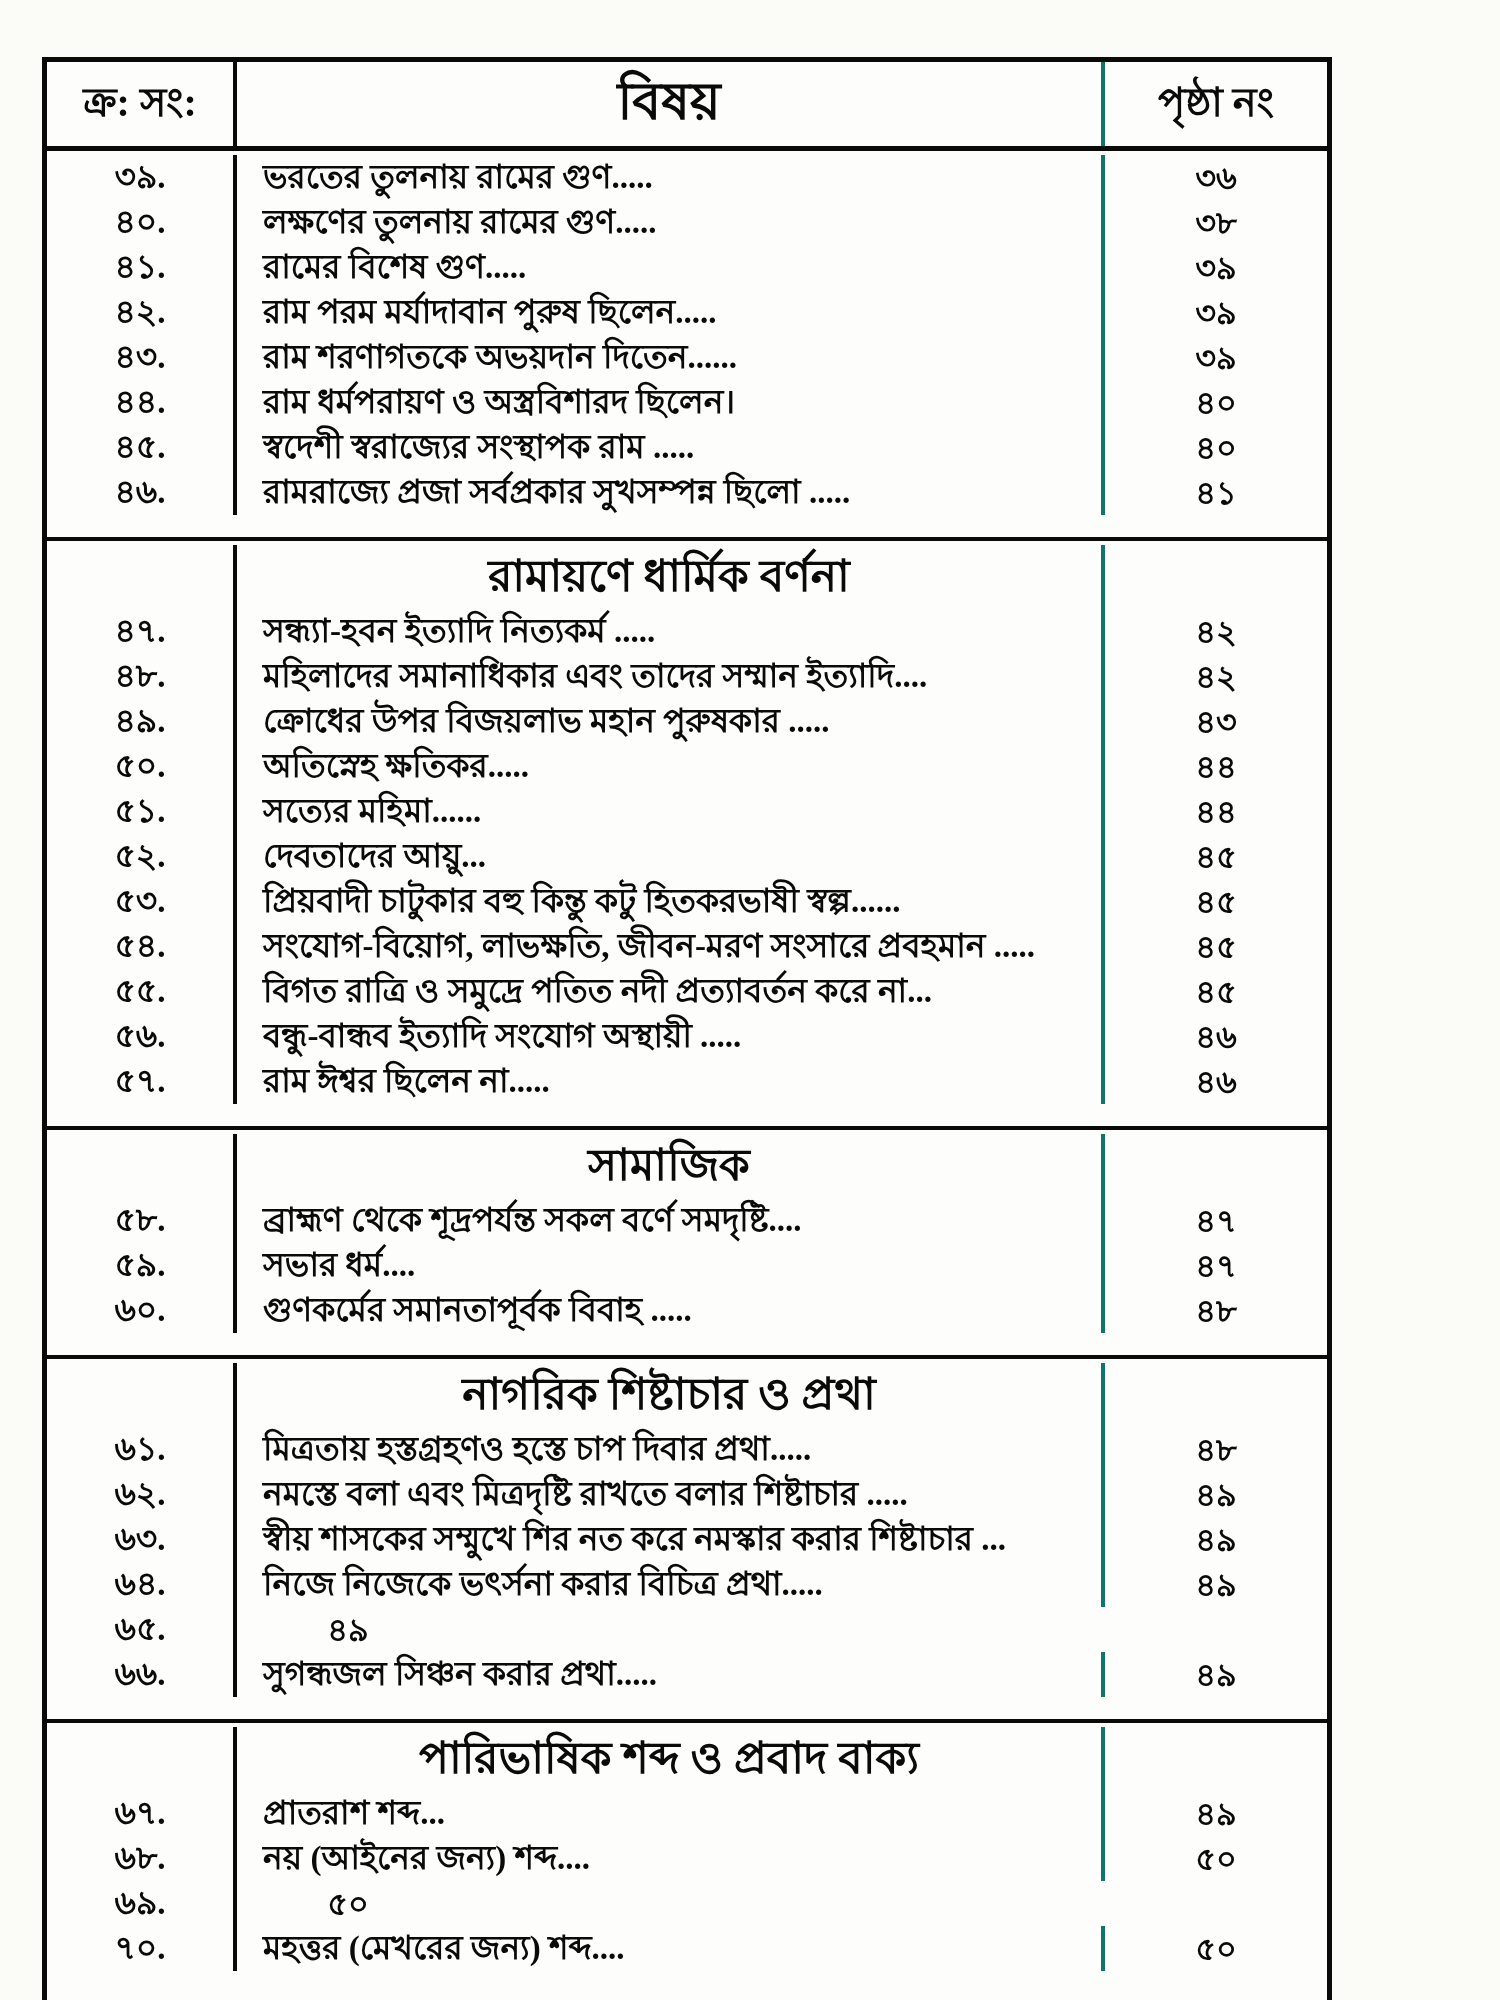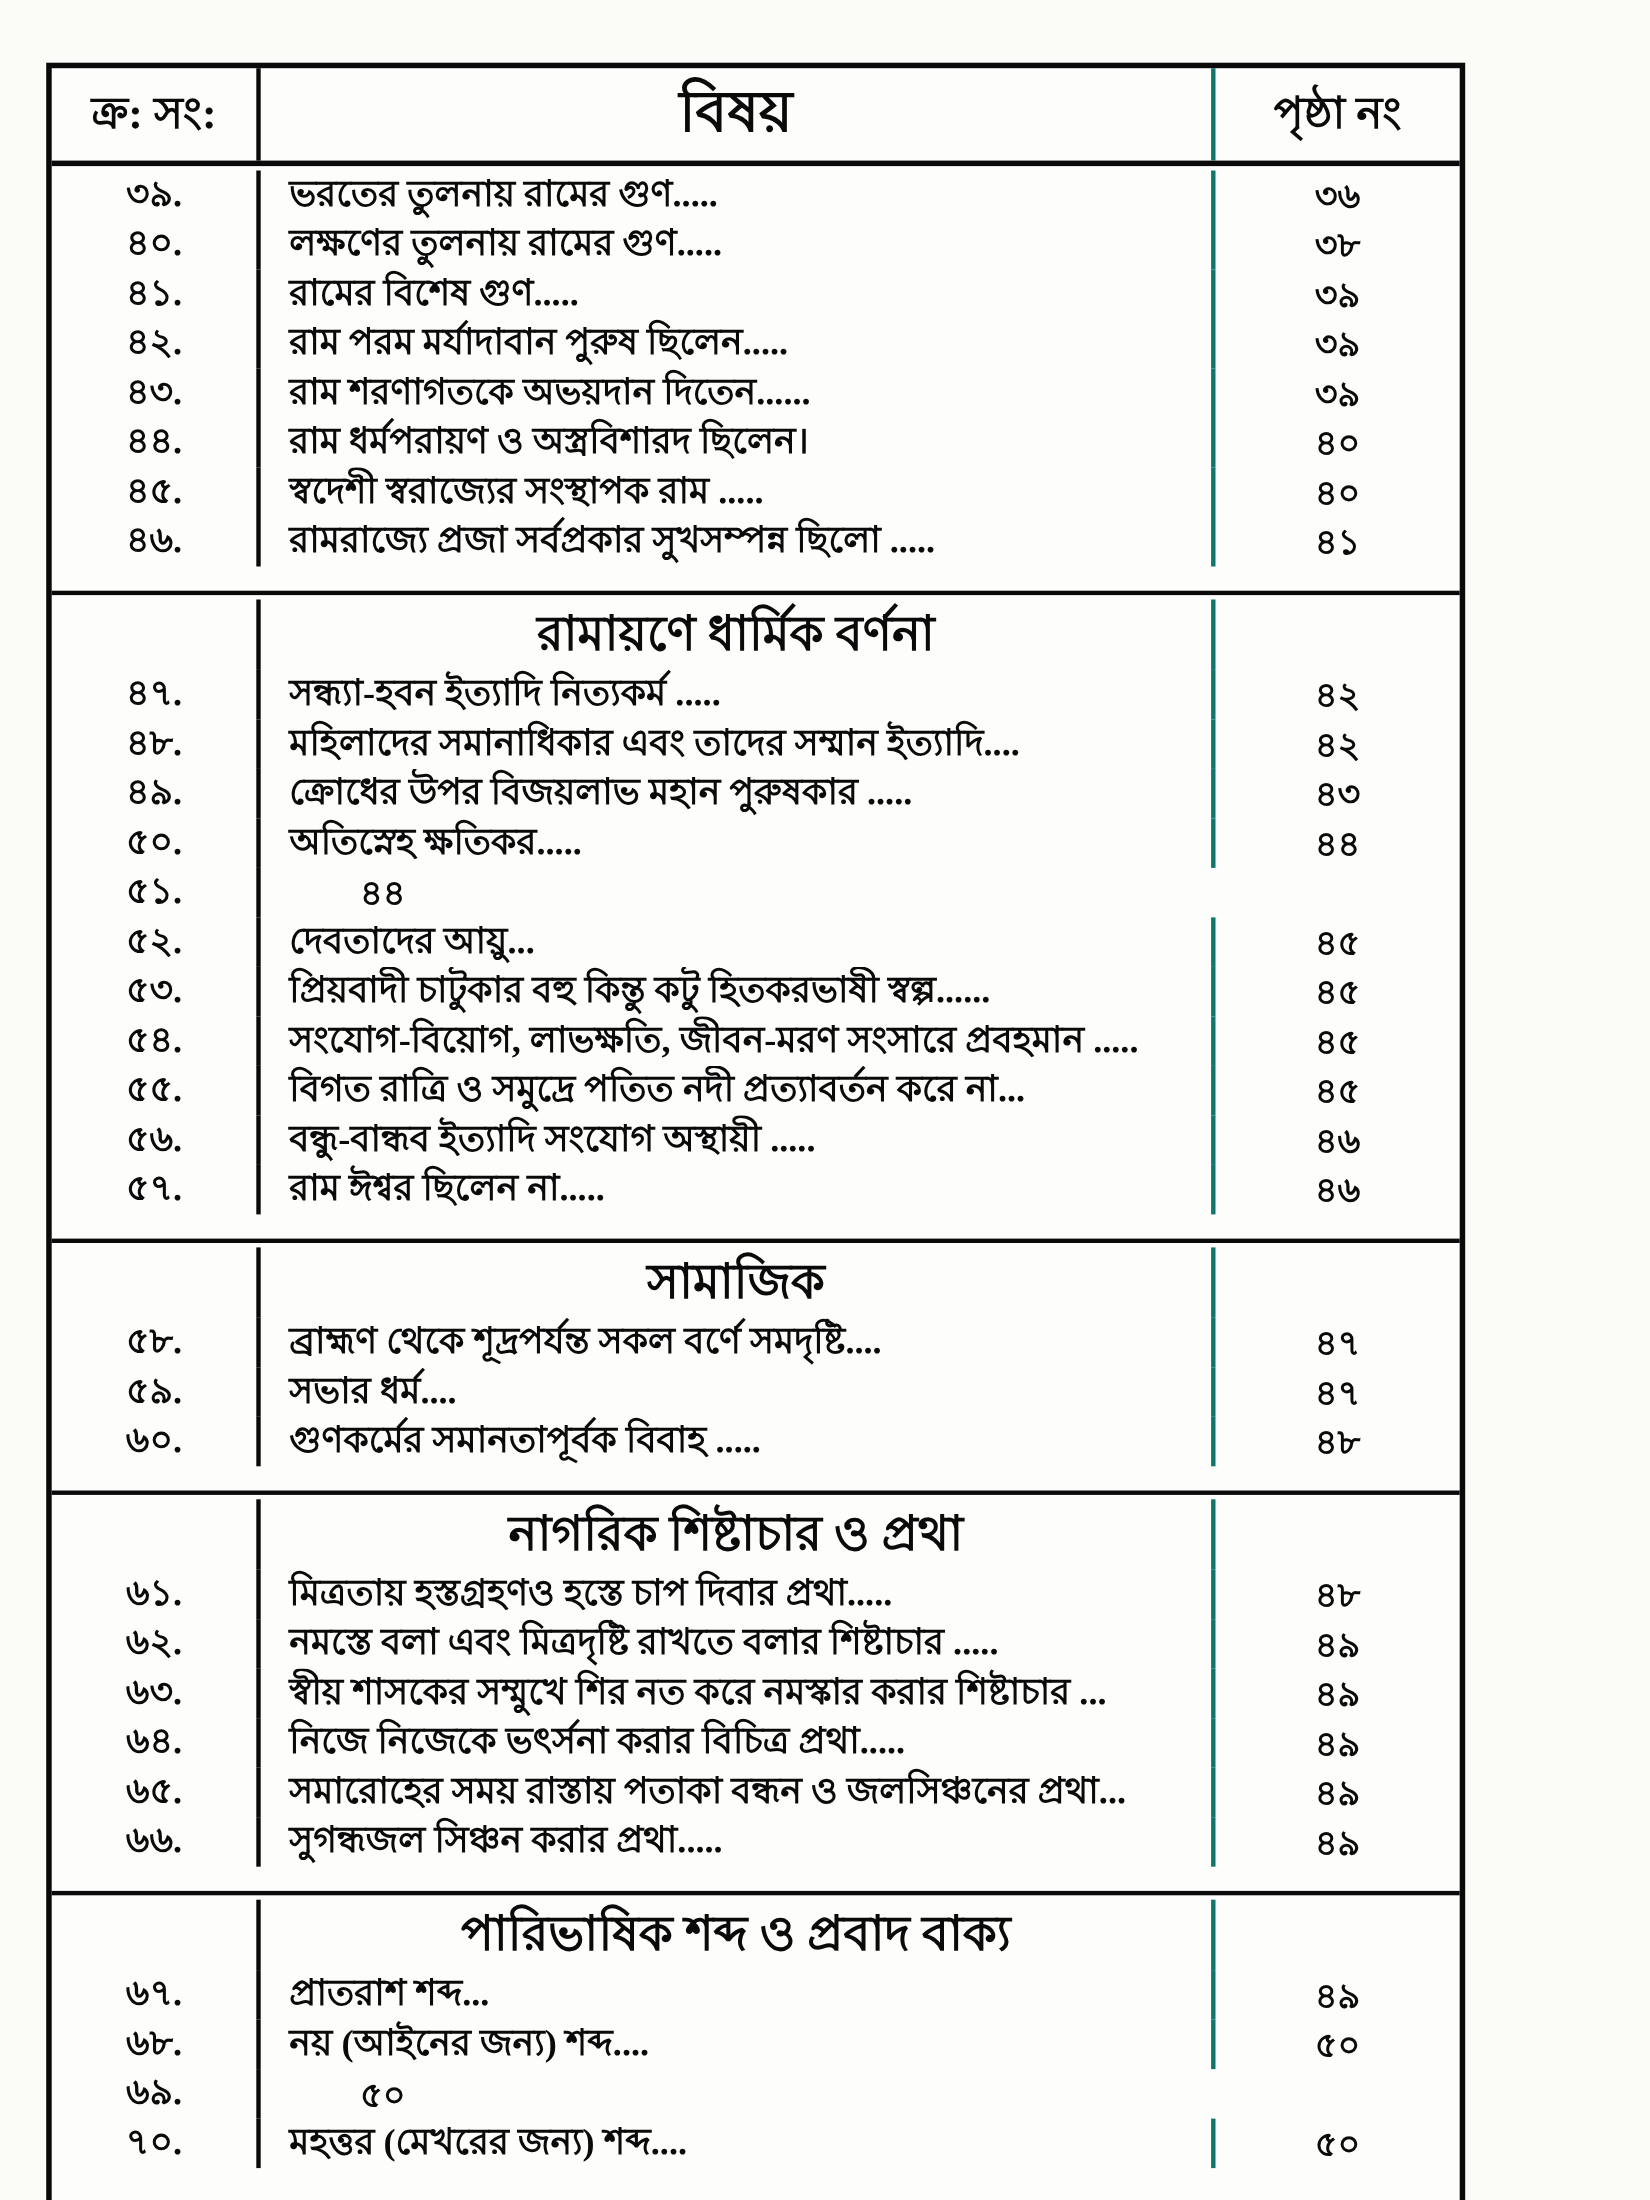--- a/index.html
+++ b/index.html
@@ -167,20 +167,21 @@
     <div class="cell c2 subject">ক্রোধের উপর বিজয়লাভ মহান পুরুষকার .....</div>
     <div class="cell c3 page">৪৩</div>
   </div>
         <div class="grid-row row">
     <div class="cell c1 serial">৫০.</div>
     <div class="cell c2 subject">অতিস্নেহ ক্ষতিকর.....</div>
     <div class="cell c3 page">৪৪</div>
   </div>
         <div class="grid-row row">
     <div class="cell c1 serial">৫১.</div>
+    <div class="cell c2 subject">সত্যের মহিমা......</div>
     <div class="cell c3 page">৪৪</div>
   </div>
         <div class="grid-row row">
     <div class="cell c1 serial">৫২.</div>
     <div class="cell c2 subject">দেবতাদের আয়ু...</div>
     <div class="cell c3 page">৪৫</div>
   </div>
         <div class="grid-row row">
     <div class="cell c1 serial">৫৩.</div>
     <div class="cell c2 subject">প্রিয়বাদী চাটুকার বহু কিন্তু কটু হিতকরভাষী স্বল্প......</div>
@@ -254,21 +255,20 @@
     <div class="cell c2 subject">স্বীয় শাসকের সম্মুখে শির নত করে নমস্কার করার শিষ্টাচার ...</div>
     <div class="cell c3 page">৪৯</div>
   </div>
         <div class="grid-row row">
     <div class="cell c1 serial">৬৪.</div>
     <div class="cell c2 subject">নিজে নিজেকে ভৎর্সনা করার বিচিত্র প্রথা.....</div>
     <div class="cell c3 page">৪৯</div>
   </div>
         <div class="grid-row row">
     <div class="cell c1 serial">৬৫.</div>
-    <div class="cell c2 subject">সমারোহের সময় রাস্তায় পতাকা বন্ধন ও জলসিঞ্চনের প্রথা...</div>
     <div class="cell c3 page">৪৯</div>
   </div>
         <div class="grid-row row">
     <div class="cell c1 serial">৬৬.</div>
     <div class="cell c2 subject">সুগন্ধজল সিঞ্চন করার প্রথা.....</div>
     <div class="cell c3 page">৪৯</div>
   </div>
       </div>
       <div class="section">
     <div class="grid-row sec-header-row">

